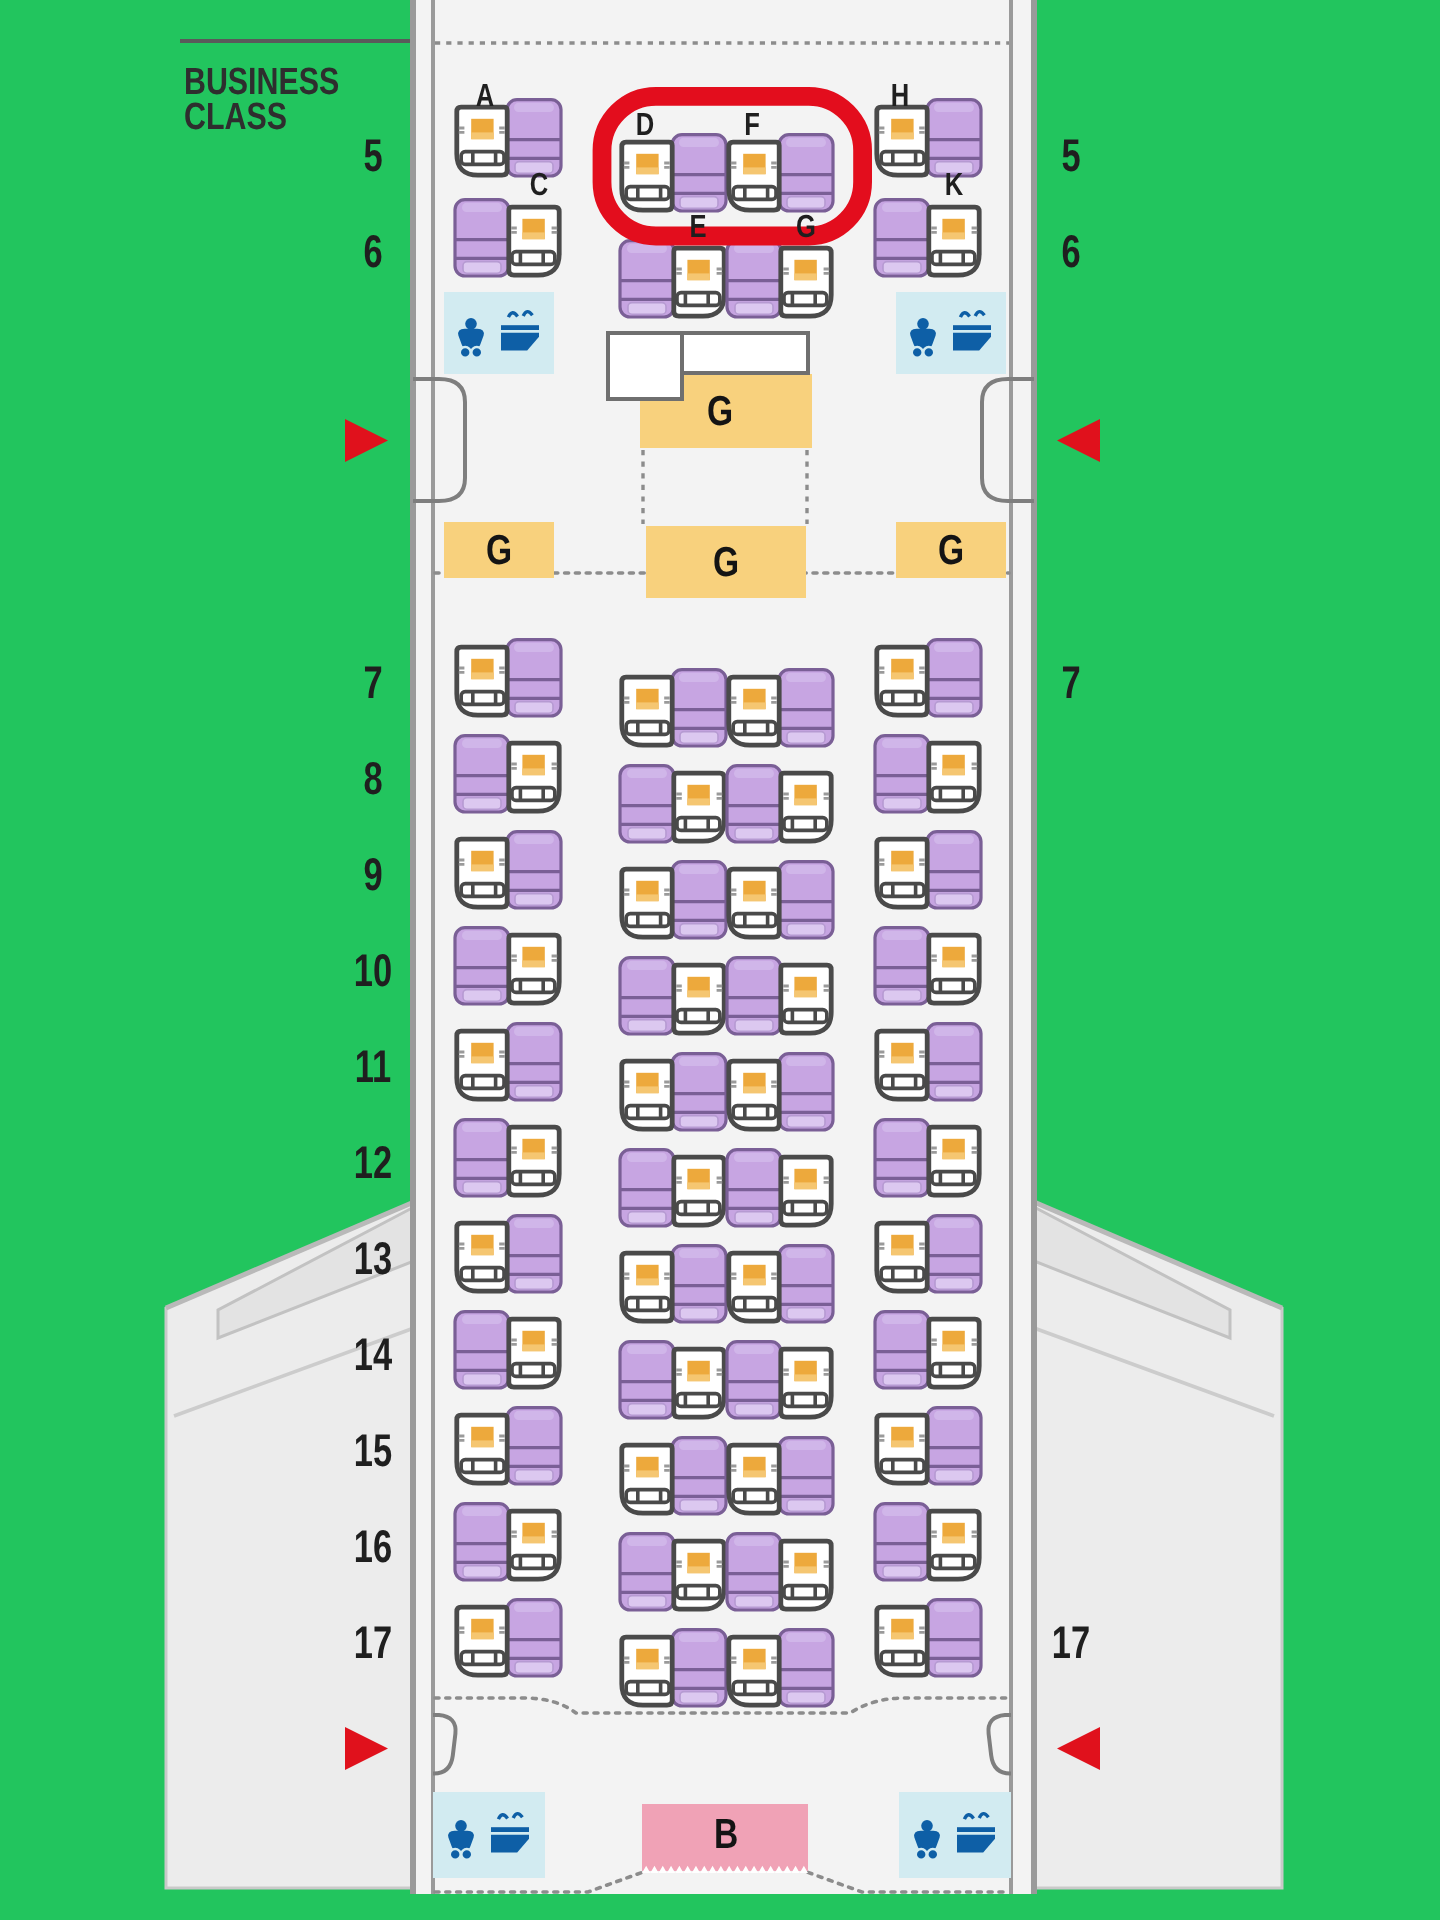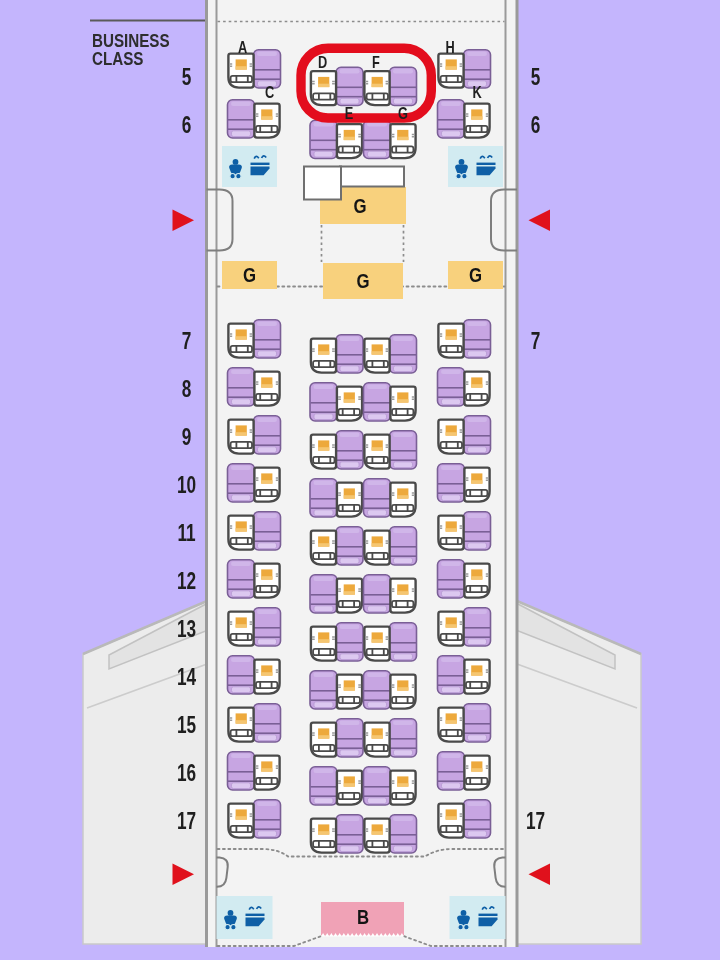--- a/index.html
+++ b/index.html
@@ -1,16 +1,16 @@
 <!DOCTYPE html>
 <html><head>
 <meta charset="utf-8">
 <style>
   html,body{margin:0;padding:0;background:#ffffff;}
-  .stage{position:relative;width:720px;height:960px;background:#c4b5fd;overflow:hidden;
+  .stage{position:relative;width:720px;height:960px;background:#22c55e;overflow:hidden;
          font-family:"Liberation Sans", sans-serif;}
   svg text{font-family:"Liberation Sans", sans-serif;font-weight:bold;fill:#1f1f1f;}
   .cabin-fill{fill:#f3f3f3;}
   .wall{stroke:#9a9a9a;fill:none;}
   .dash{stroke:#8c8c8c;fill:none;}
   .door{stroke:#7e7e7e;stroke-width:2;fill:none;}
   .wing-base{fill:#ececec;stroke:#c9c9c9;stroke-width:1.5;}
   .wing-band{fill:#e3e3e3;stroke:#c2c2c2;stroke-width:1.5;}
   .wing-line{stroke:#cccccc;stroke-width:1.8;fill:none;}
   .wing-edge{stroke:#b9b9b9;stroke-width:2.5;fill:none;}

